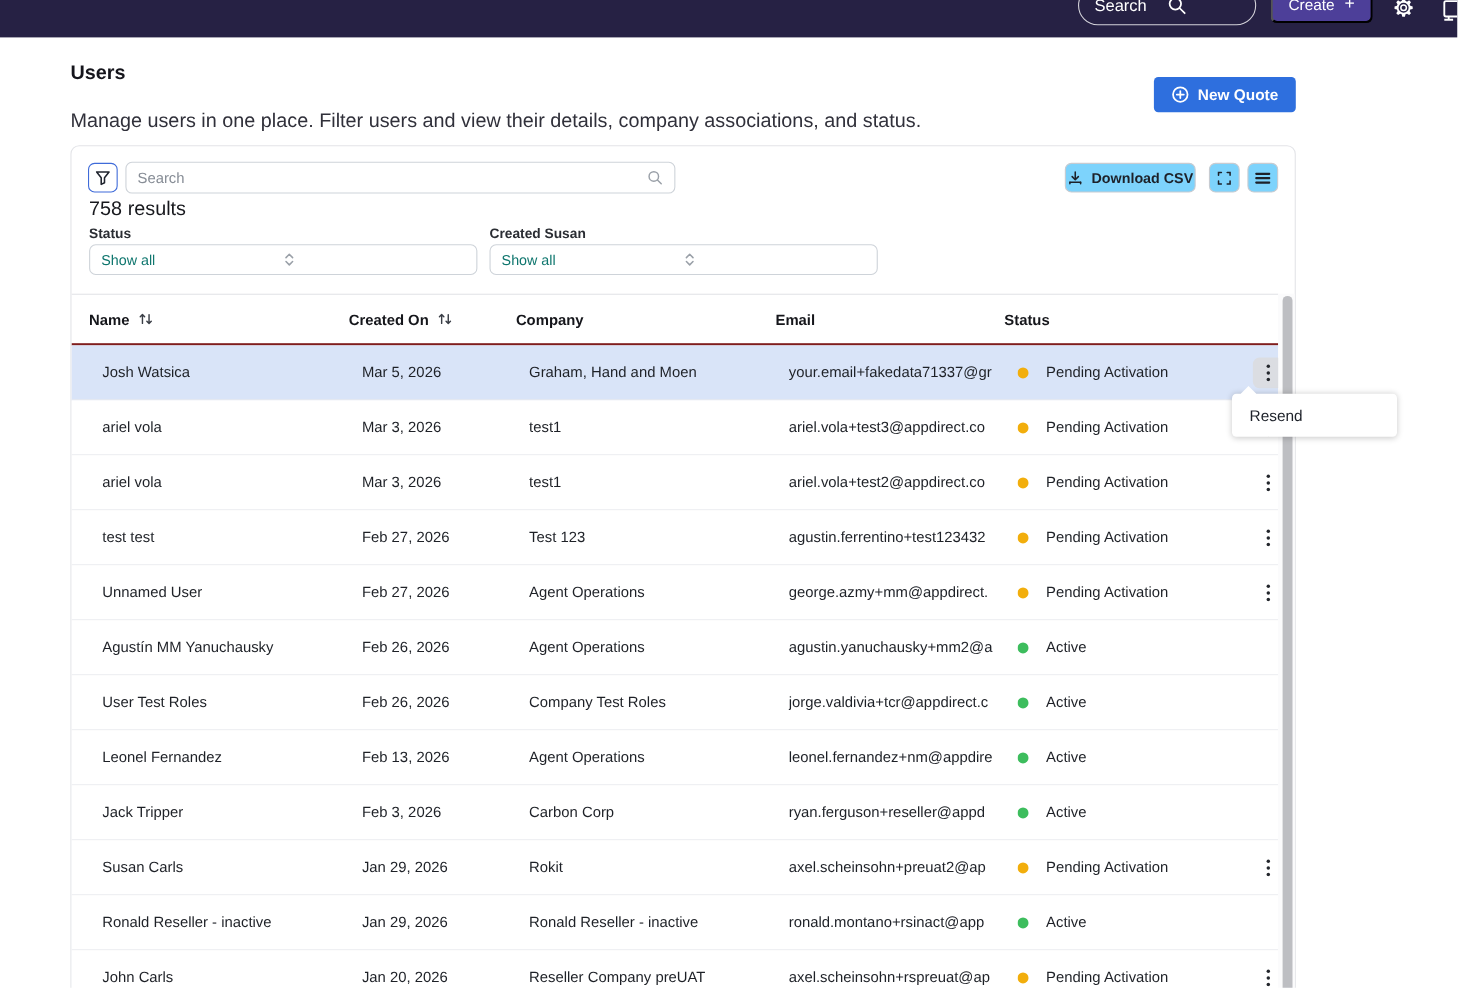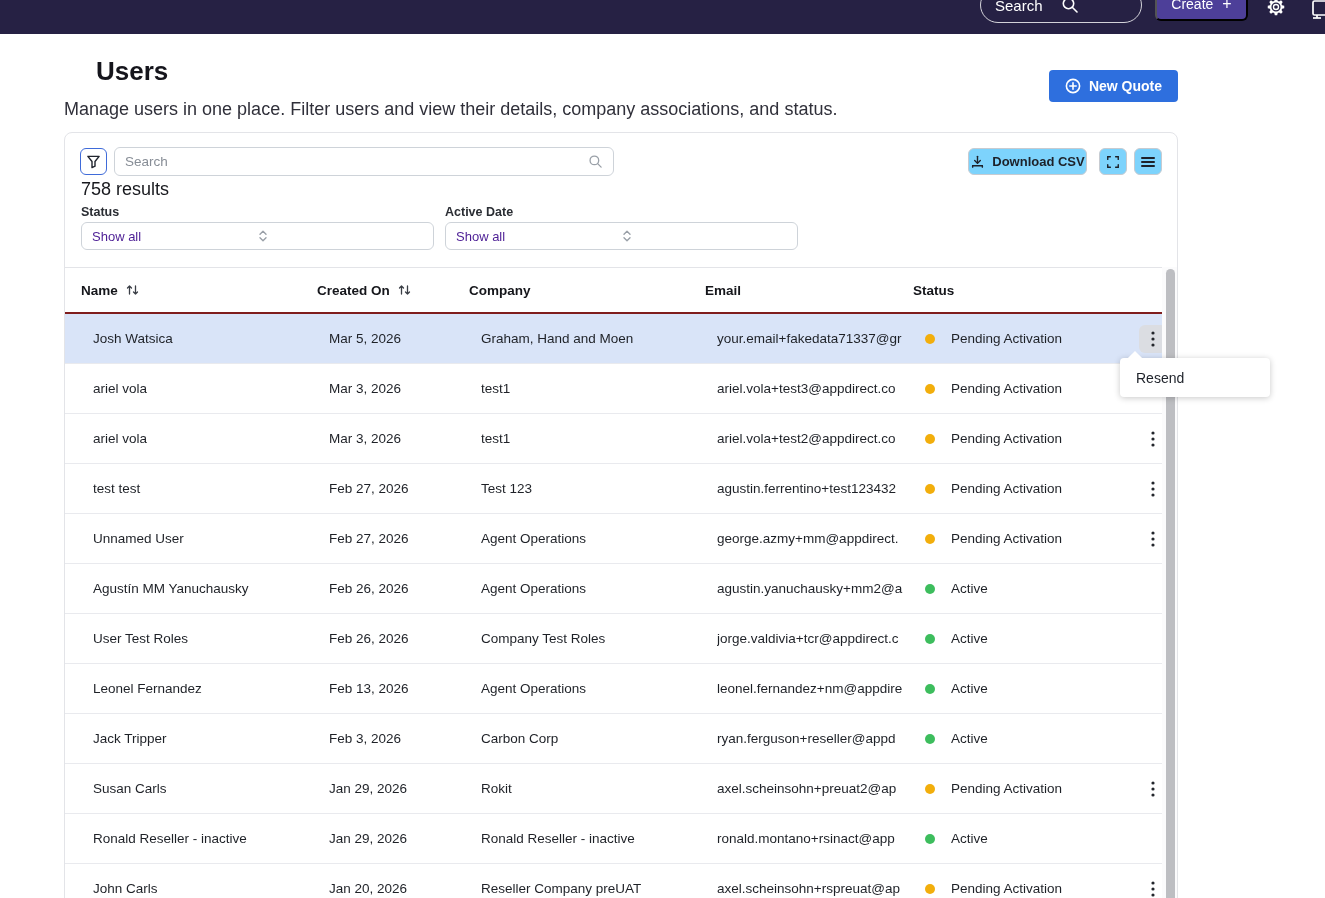--- a/index.html
+++ b/index.html
@@ -15,21 +15,21 @@
     padding:0 14px; }
   .nav-search span { color:#fff; font-size:15px; flex:1; }
   .create-btn { position:absolute; left:1155px; top:-13px; width:93px; height:34px;
     background:#4d3f99; border-radius:6px; display:flex; align-items:center; justify-content:center;
     gap:9px; color:#fff; font-size:14px; }
   .create-btn .plus { font-size:16px; font-weight:400; }
   .gear { position:absolute; left:1265px; top:-4px; }
   .store { position:absolute; left:1310px; top:-3px; }
 
   
-  .page-title { position:absolute; left:64px; top:56px; font-size:26px; font-weight:700; color:#15151c;margin-left:32px; }
+  .page-title { position:absolute; left:64px; top:56px; font-size:18px; font-weight:700; color:#15151c; }
   .page-subtitle { position:absolute; left:64px; top:99px; font-size:18px; color:#30303a; }
   .new-quote { position:absolute; left:1049px; top:70px; width:129px; height:32px;
     background:#2e6fde; border:none; border-radius:4px; display:flex; align-items:center;
     justify-content:center; gap:8px; color:#fff; font-size:14px; font-weight:600; cursor:pointer; }
 
   
   .card { position:absolute; left:64px; top:132px; width:1114px; height:790px;
     background:#fff; border:1px solid #e3e4e8; border-radius:8px; overflow:hidden; }
 
   .filter-btn { position:absolute; left:15px; top:15px; width:27px; height:27px;
@@ -42,21 +42,21 @@
     align-items:center; justify-content:center; gap:7px; cursor:pointer; font-size:13px;
     font-weight:600; color:#1d2129; }
   .csv-btn { position:absolute; left:903px; top:15px; width:119px; height:27px; }
   .expand-btn { position:absolute; left:1034px; top:15px; width:28px; height:27px; }
   .density-btn { position:absolute; left:1069px; top:15px; width:28px; height:27px; }
   .results { position:absolute; left:16px; top:46px; font-size:18px; color:#17181d; }
 
   .f-label { position:absolute; top:72px; font-size:12.5px; font-weight:700; color:#2a2d33; }
   .f-select { position:absolute; top:89px; width:353px; height:28px; border:1px solid #ced3d9;
     border-radius:6px; display:flex; align-items:center; padding:0 10px; cursor:pointer; }
-  .f-select span { flex:1; font-size:13px; color:#4c1d95; }
+  .f-select span { flex:1; font-size:13px; color:#0f766e; }
   .sel-status { left:16px; } .lab-status { left:16px; }
   .sel-date { left:380px; } .lab-date { left:380px; }
 
   
   .table { position:absolute; left:0; top:134px; width:1097px; border-top:1px solid #e3e4e8; }
   .thead { display:grid; grid-template-columns:236px 152px 236px 208px 208px 1fr;
     padding-left:16px; height:46px; align-items:center; border-bottom:2px solid #7f1d1d;
     font-size:13.5px; font-weight:700; color:#15161b; }
   .thead .hc { display:flex; align-items:center; gap:8px; }
   .row { display:grid; grid-template-columns:236px 152px 236px 208px 208px 1fr;
@@ -193,21 +193,21 @@
     <div class="f-select sel-status">
       <span>Show all</span>
       <span>
         <svg width="10" height="14" viewBox="0 0 10 14" fill="none" stroke="#9aa0a8" stroke-width="1.4" stroke-linecap="round" stroke-linejoin="round">
             <path d="M2 5.2L5 2.2l3 3"></path>
             <path d="M2 8.8l3 3 3-3"></path>
           </svg>
       </span>
     </div>
 
-    <div class="f-label lab-date">Active Date</div>
+    <div class="f-label lab-date">Created Susan</div>
     <div class="f-select sel-date">
       <span>Show all</span>
       <span>
         <svg width="10" height="14" viewBox="0 0 10 14" fill="none" stroke="#9aa0a8" stroke-width="1.4" stroke-linecap="round" stroke-linejoin="round">
             <path d="M2 5.2L5 2.2l3 3"></path>
             <path d="M2 8.8l3 3 3-3"></path>
           </svg>
       </span>
     </div>
 

